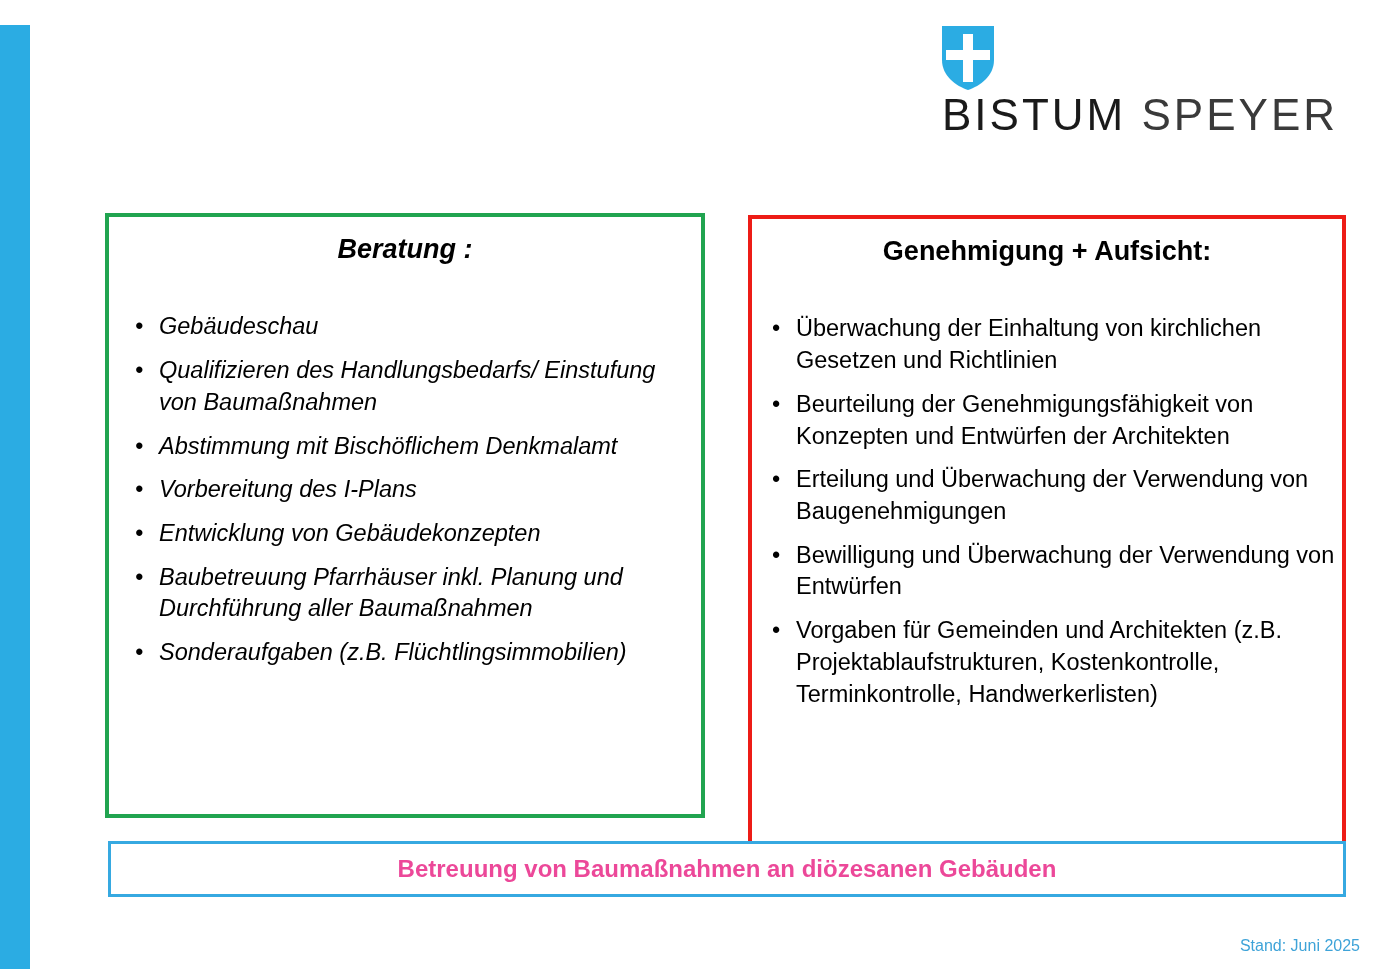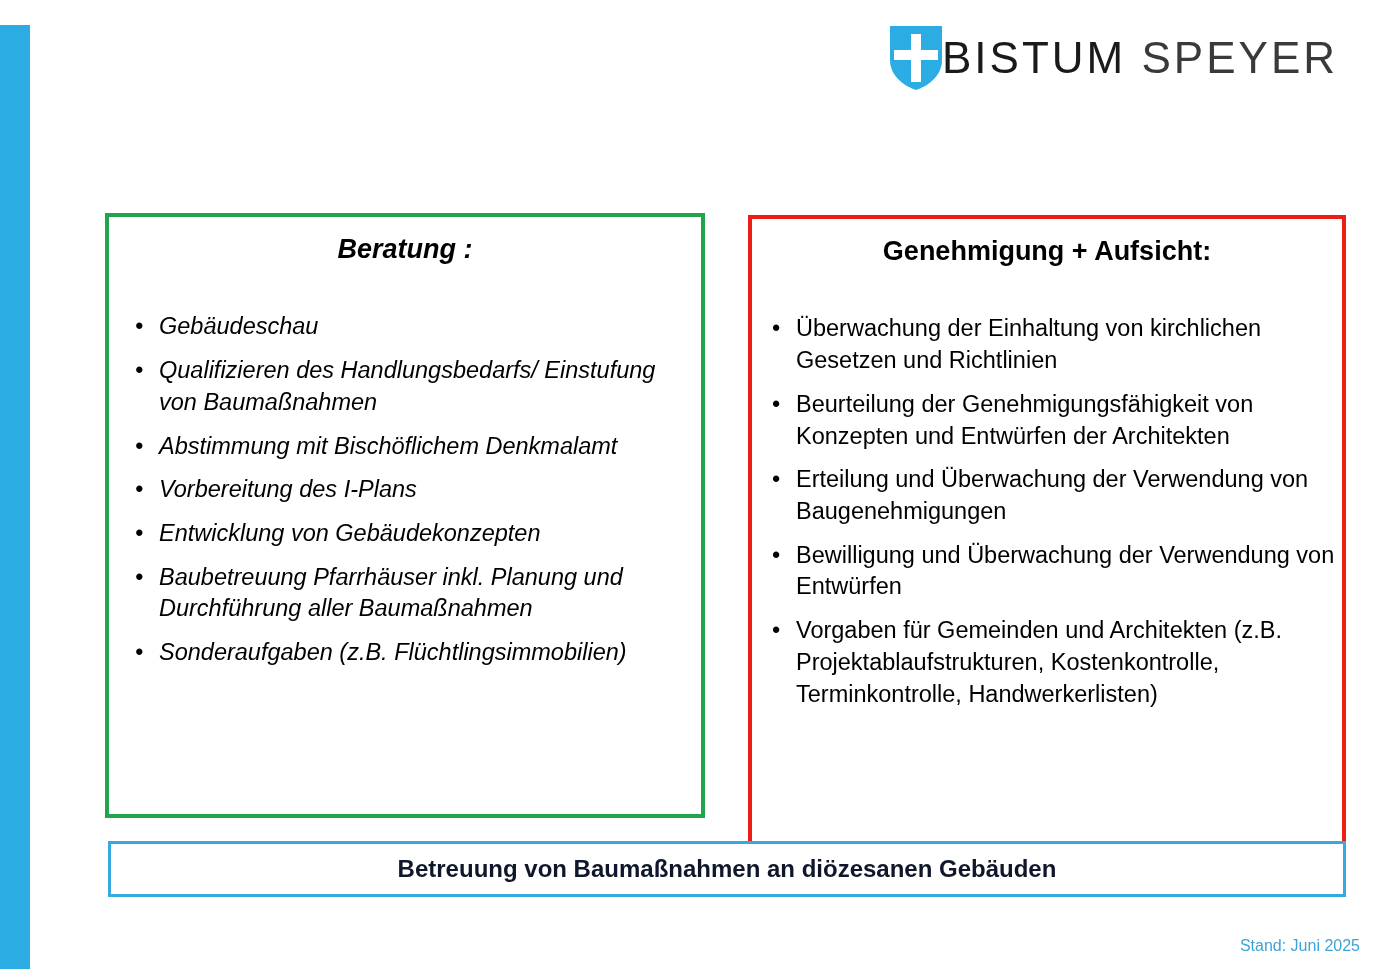--- a/index.html
+++ b/index.html
@@ -28,21 +28,22 @@
     height: 944px;
     background: #2BACE3;
   }
 
   
   #brand {
     position: absolute;
     right: 62px;
     top: 26px;
     display: flex;
-    align-items: center;
+    align-items: flex-start;
+    flex-direction: column;
   }
   #brand-shield {
     width: 52px;
     height: 64px;
     display: block;
   }
   #brand-wordmark {
     font-size: 44px;
     letter-spacing: 3px;
     color: #1a1a1a;
@@ -135,21 +136,21 @@
     box-sizing: border-box;
     border: 3px solid #36A9E1;
     background: #ffffff;
     display: flex;
     align-items: center;
     justify-content: center;
   }
   #bottom-banner-text {
     font-size: 24px;
     font-weight: bold;
-    color: #0f172a;
+    color: #ec4899;
     text-align: center;
   }
 
   
   #footer-status {
     position: absolute;
     right: 40px;
     bottom: 14px;
     font-size: 16px;
     color: #3EA3D8;

